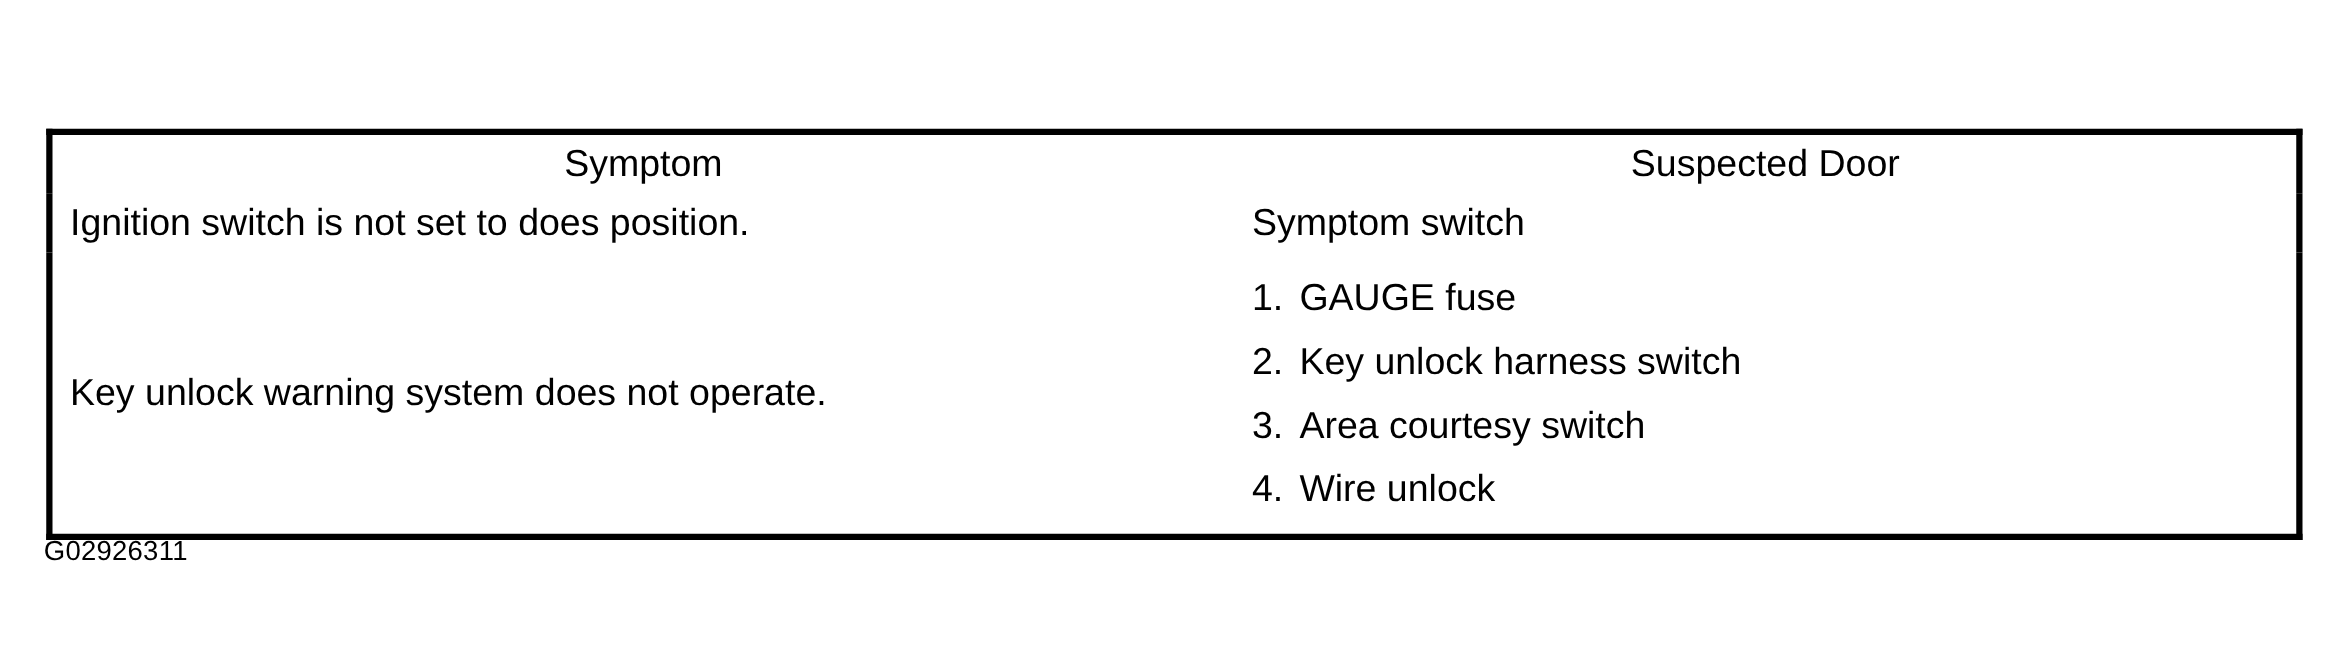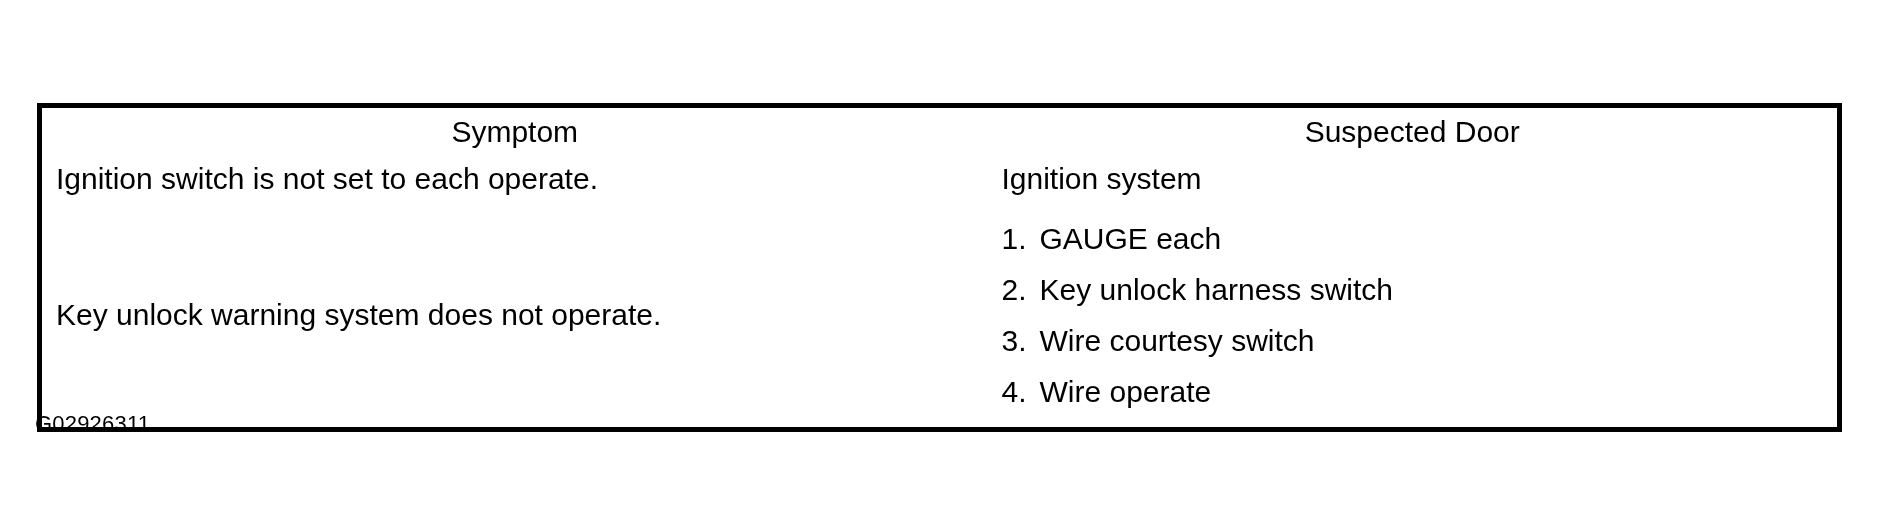--- a/index.html
+++ b/index.html
@@ -88,21 +88,21 @@
     width: 38px;
     flex: 0 0 38px;
   }
   .list li .txt {
     flex: 1 1 auto;
   }
 
   .caption {
     position: absolute;
     left: 35px;
-    top: 412px;
+    top: 429px;
     font-size: 22px;
     letter-spacing: 0.2px;
     line-height: 1.1;
   }
 </style>
 </head>
 <body>
 
 <div id="page">
 
@@ -118,48 +118,48 @@
         </th>
         <th class="hdr-cell hline-thick">
           <div class="hdr-inner">Suspected Door</div>
         </th>
       </tr>
     </thead>
     <tbody>
 
       <tr>
         <td class="row-cell vline hline-thick">
-          <div class="cell-inner">Ignition switch is not set to each operate.</div>
+          <div class="cell-inner">Ignition switch is not set to does position.</div>
         </td>
         <td class="row-cell hline-thick">
-          <div class="cell-inner">Ignition system</div>
+          <div class="cell-inner">Symptom switch</div>
         </td>
       </tr>
 
       <tr>
         <td class="row-cell tall-cell vline">
           <div class="cell-inner">Key unlock warning system does not operate.</div>
         </td>
         <td class="row-cell tall-cell">
           <ol class="list">
             <li>
               <span class="num">1.</span>
-              <span class="txt">GAUGE each</span>
+              <span class="txt">GAUGE fuse</span>
             </li>
             <li>
               <span class="num">2.</span>
               <span class="txt">Key unlock harness switch</span>
             </li>
             <li>
               <span class="num">3.</span>
-              <span class="txt">Wire courtesy switch</span>
+              <span class="txt">Area courtesy switch</span>
             </li>
             <li>
               <span class="num">4.</span>
-              <span class="txt">Wire operate</span>
+              <span class="txt">Wire unlock</span>
             </li>
           </ol>
         </td>
       </tr>
 
     </tbody>
   </table>
 
   <div class="caption">G02926311</div>
 

